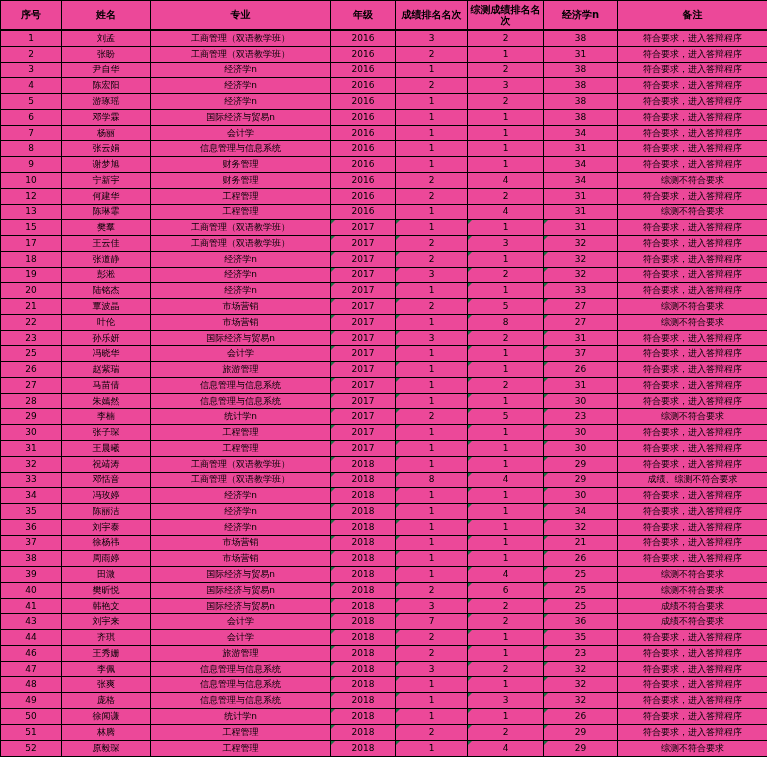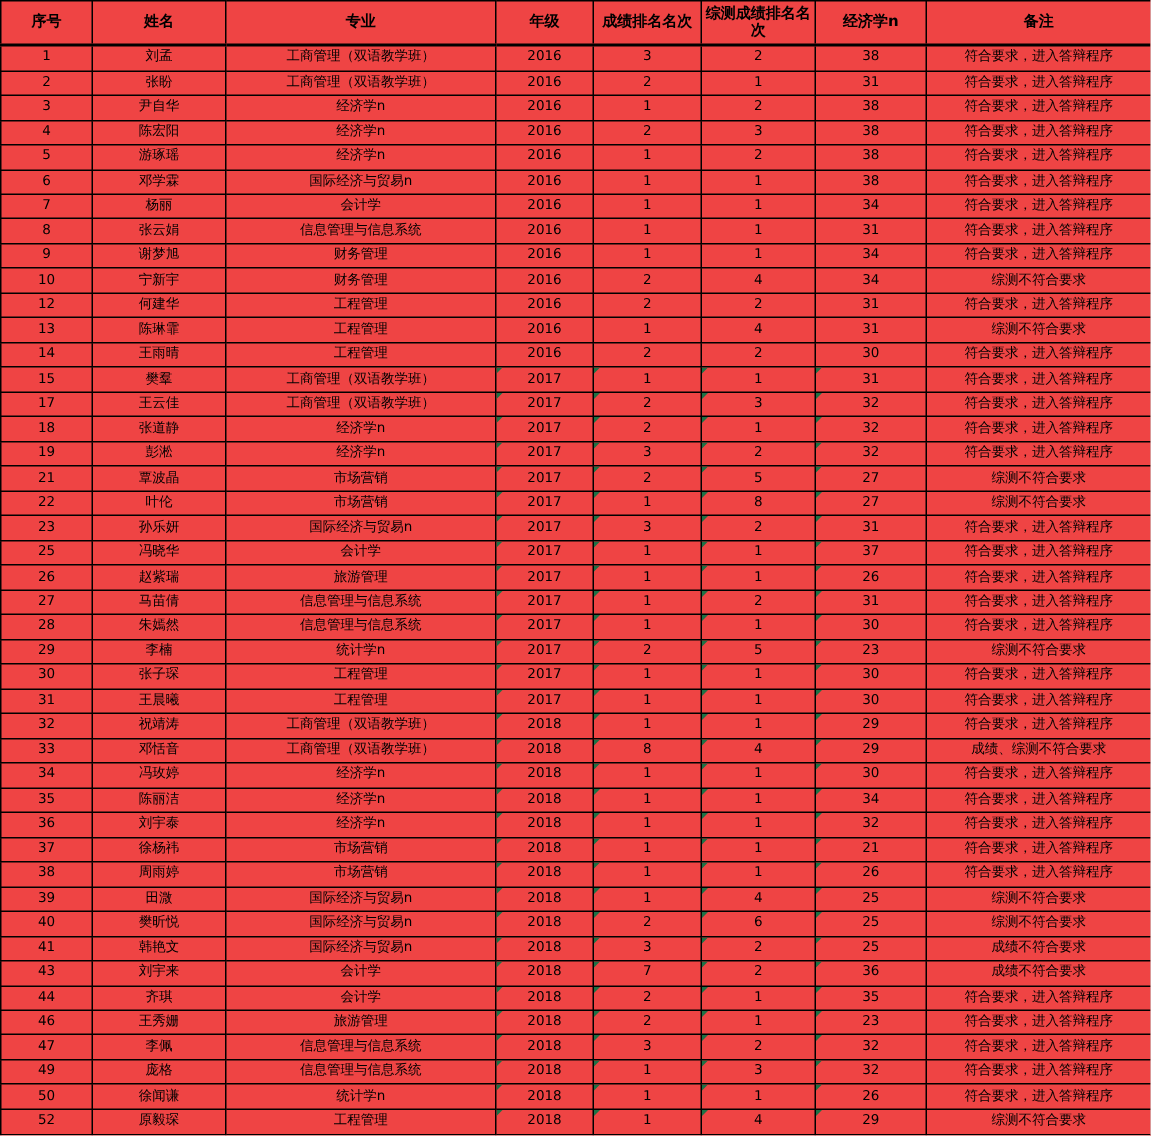--- a/index.html
+++ b/index.html
@@ -1,17 +1,17 @@
 <!DOCTYPE html>
 <html style="--flag: #1e7145;"><head>
 <meta charset="utf-8">
 <style>
   html,body{margin:0;padding:0;background:#fff;}
   body{font-family:"DejaVu Sans","Liberation Sans",sans-serif;color:#000;}
-  .sheet{width:767px;height:757px;overflow:hidden;background:#ef4444;}
+  .sheet{width:767px;height:757px;overflow:hidden;background:#ec4899;}
   table{border-collapse:collapse;table-layout:fixed;width:767px;height:757px;}
   th,td{border:1px solid #000;text-align:center;vertical-align:middle;
         padding:0 1px;overflow:hidden;white-space:nowrap;position:relative;}
   thead th{font-size:10px;font-weight:bold;height:28px;white-space:normal;
            line-height:1.15;border-bottom:2px solid #000;}
   tbody td{font-size:9px;height:13px;line-height:1;}
   td.major,td.remark{letter-spacing:0px;}
   td.flagged::before{content:"";position:absolute;top:0;left:0;width:0;height:0;
       border-top:4px solid var(--flag,#1e7145);border-right:4px solid transparent;}
   table{border:1px solid #000;}
@@ -158,30 +158,20 @@
           <td class="">13</td>
           <td class="">陈琳霏</td>
           <td class="major">工程管理</td>
           <td class="">2016</td>
           <td class="">1</td>
           <td class="">4</td>
           <td class="">31</td>
           <td class="remark">综测不符合要求</td>
         </tr>
         <tr>
-          <td class="">14</td>
-          <td class="">王雨晴</td>
-          <td class="major">工程管理</td>
-          <td class="">2016</td>
-          <td class="">2</td>
-          <td class="">2</td>
-          <td class="">30</td>
-          <td class="remark">符合要求，进入答辩程序</td>
-        </tr>
-        <tr>
           <td class="">15</td>
           <td class="">樊羣</td>
           <td class="major">工商管理（双语教学班）</td>
           <td class="flagged">2017</td>
           <td class="flagged">1</td>
           <td class="flagged">1</td>
           <td class="flagged">31</td>
           <td class="remark">符合要求，进入答辩程序</td>
         </tr>
         <tr>
@@ -205,20 +195,30 @@
           <td class="remark">符合要求，进入答辩程序</td>
         </tr>
         <tr>
           <td class="">19</td>
           <td class="">彭淞</td>
           <td class="major">经济学n</td>
           <td class="flagged">2017</td>
           <td class="flagged">3</td>
           <td class="flagged">2</td>
           <td class="flagged">32</td>
+          <td class="remark">符合要求，进入答辩程序</td>
+        </tr>
+        <tr>
+          <td class="">20</td>
+          <td class="">陆铭杰</td>
+          <td class="major">经济学n</td>
+          <td class="flagged">2017</td>
+          <td class="flagged">1</td>
+          <td class="flagged">1</td>
+          <td class="flagged">33</td>
           <td class="remark">符合要求，进入答辩程序</td>
         </tr>
         <tr>
           <td class="">21</td>
           <td class="">覃波晶</td>
           <td class="major">市场营销</td>
           <td class="flagged">2017</td>
           <td class="flagged">2</td>
           <td class="flagged">5</td>
           <td class="flagged">27</td>
@@ -448,37 +448,57 @@
           <td class="">47</td>
           <td class="">李佩</td>
           <td class="major">信息管理与信息系统</td>
           <td class="flagged">2018</td>
           <td class="flagged">3</td>
           <td class="flagged">2</td>
           <td class="flagged">32</td>
           <td class="remark">符合要求，进入答辩程序</td>
         </tr>
         <tr>
+          <td class="">48</td>
+          <td class="">张爽</td>
+          <td class="major">信息管理与信息系统</td>
+          <td class="flagged">2018</td>
+          <td class="flagged">1</td>
+          <td class="flagged">1</td>
+          <td class="flagged">32</td>
+          <td class="remark">符合要求，进入答辩程序</td>
+        </tr>
+        <tr>
           <td class="">49</td>
           <td class="">庞格</td>
           <td class="major">信息管理与信息系统</td>
           <td class="flagged">2018</td>
           <td class="flagged">1</td>
           <td class="flagged">3</td>
           <td class="flagged">32</td>
           <td class="remark">符合要求，进入答辩程序</td>
         </tr>
         <tr>
           <td class="">50</td>
           <td class="">徐闻谦</td>
           <td class="major">统计学n</td>
           <td class="flagged">2018</td>
           <td class="flagged">1</td>
           <td class="flagged">1</td>
           <td class="flagged">26</td>
+          <td class="remark">符合要求，进入答辩程序</td>
+        </tr>
+        <tr>
+          <td class="">51</td>
+          <td class="">林腾</td>
+          <td class="major">工程管理</td>
+          <td class="flagged">2018</td>
+          <td class="flagged">2</td>
+          <td class="flagged">2</td>
+          <td class="flagged">29</td>
           <td class="remark">符合要求，进入答辩程序</td>
         </tr>
         <tr>
           <td class="">52</td>
           <td class="">原毅琛</td>
           <td class="major">工程管理</td>
           <td class="flagged">2018</td>
           <td class="flagged">1</td>
           <td class="flagged">4</td>
           <td class="flagged">29</td>

